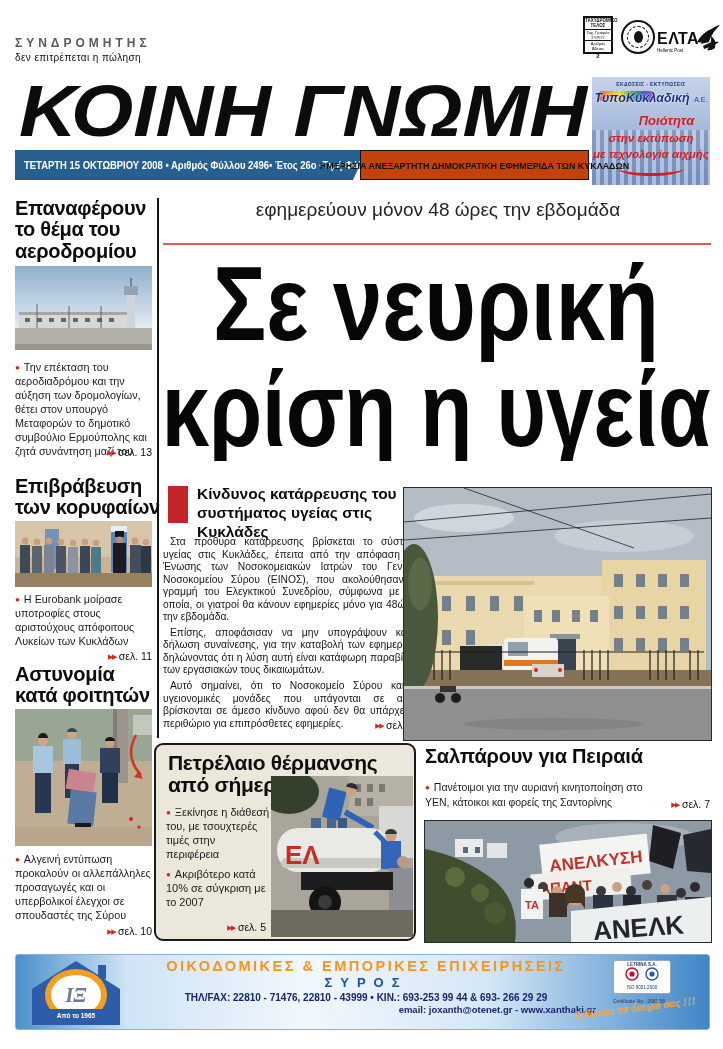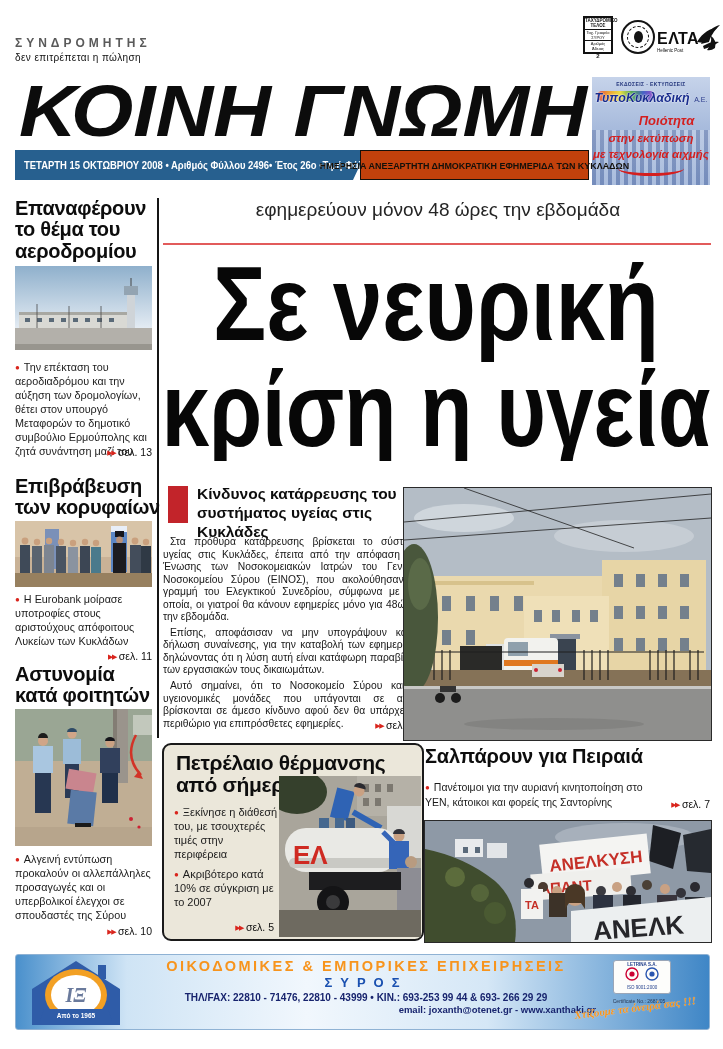--- a/index.html
+++ b/index.html
@@ -359,21 +359,21 @@
     <ellipse cx="10" cy="130" rx="24" ry="74" fill="#49573c"></ellipse>
     <ellipse cx="16" cy="96" rx="12" ry="26" fill="#5a6a48"></ellipse>
     <rect y="198" width="307" height="54" fill="#8f8f8d"></rect>
     <rect y="198" width="307" height="3" fill="#c8c8c6"></rect>
     <circle cx="36" cy="210" r="5" fill="#1c1c1c"></circle>
       <circle cx="52" cy="210" r="5" fill="#1c1c1c"></circle>
     <rect x="36" y="198" width="16" height="6" fill="#333"></rect>
     <ellipse cx="150" cy="236" rx="90" ry="6" fill="#838381"></ellipse>
   </svg>
 
-  <div class="abs oil-box" style="left:162px;top:743px;width:262px;height:198px;">
+  <div class="abs oil-box" style="left:154px;top:743px;width:262px;height:198px;">
     <div class="abs oil-title" style="left:12px;top:7px;width:245px;">
       <div>Πετρέλαιο θέρμανσης</div>
       <div>από σήμερα</div>
     </div>
     <svg class="abs" style="left:115px;top:31px;" width="142" height="161" viewBox="0 0 142 161">
       <rect width="142" height="161" fill="#a9a59b"></rect>
       <rect x="78" y="0" width="64" height="40" fill="#b5b1a7"></rect>
       <g fill="#7c7870">
         <rect x="84" y="8" width="6" height="8"></rect>
           <rect x="96" y="8" width="6" height="8"></rect>

